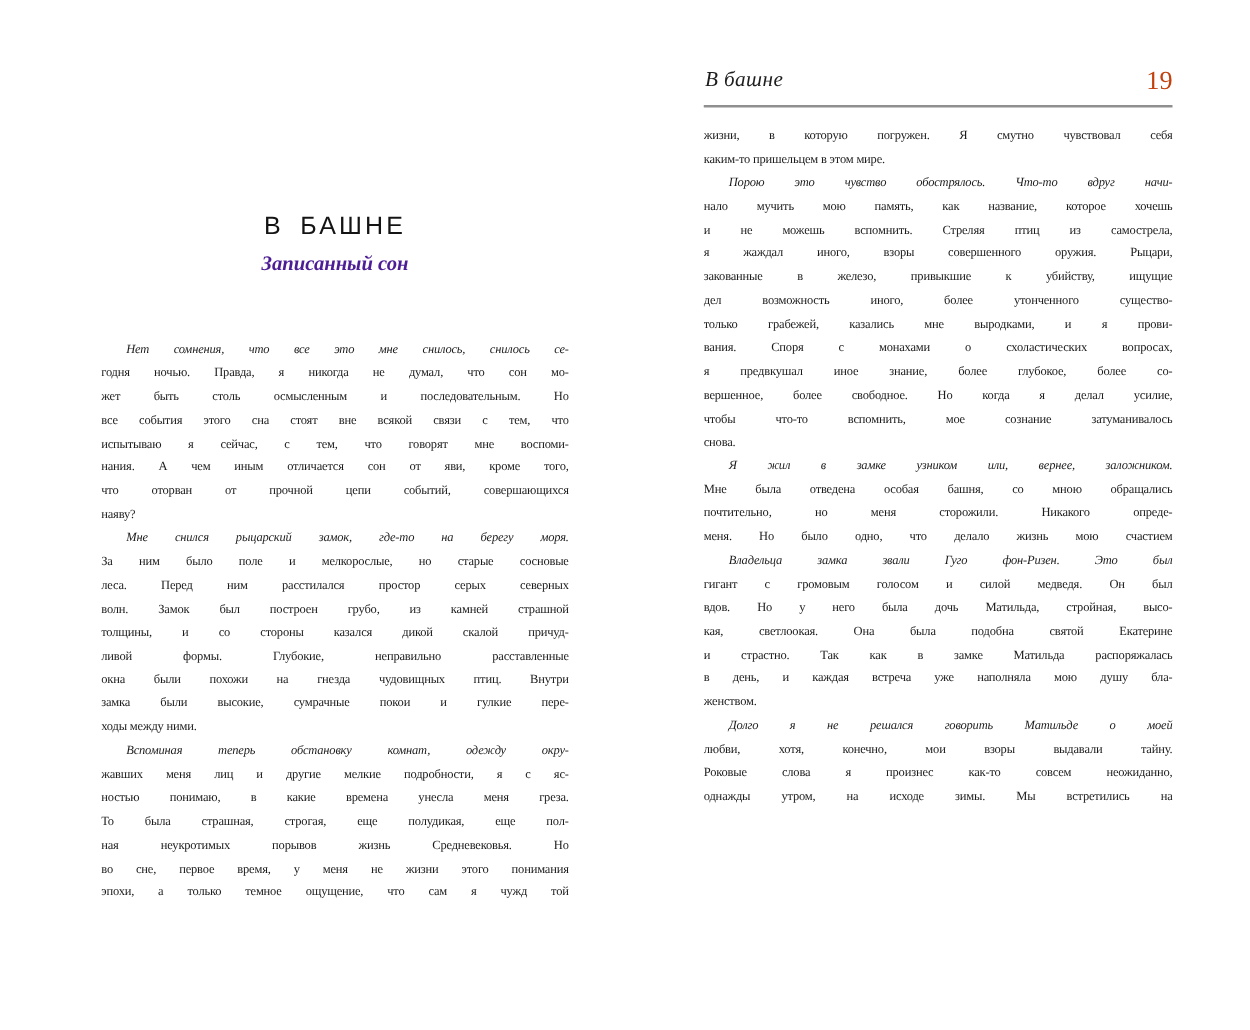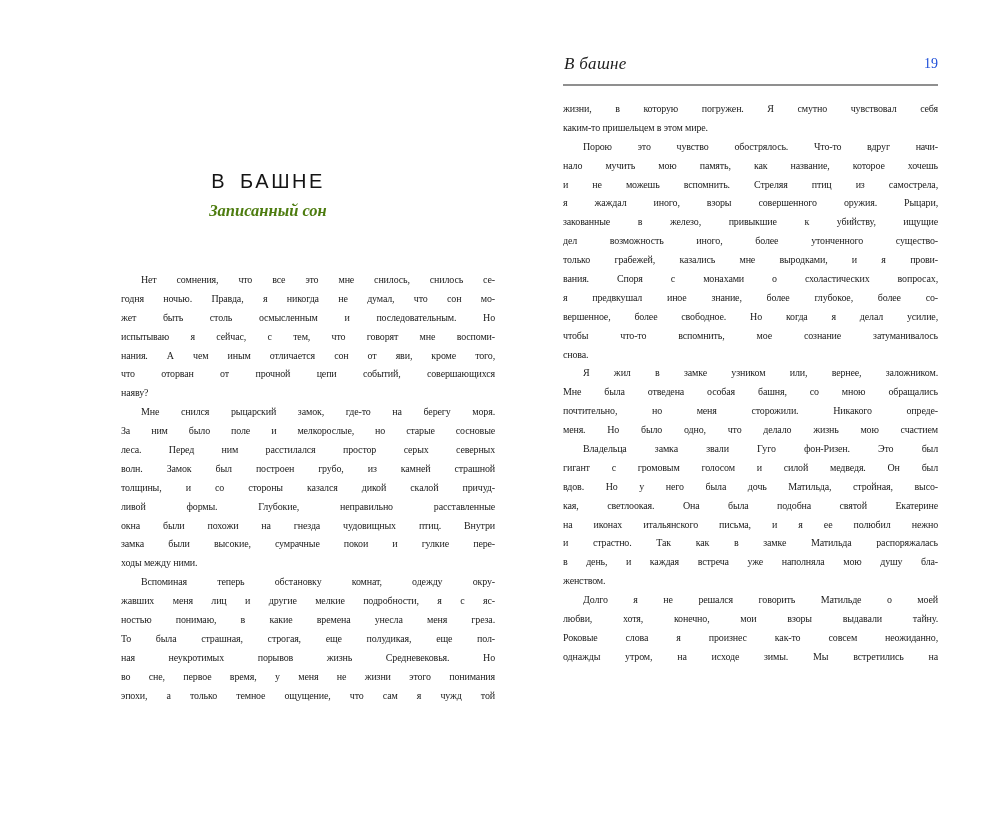--- a/index.html
+++ b/index.html
@@ -41,23 +41,23 @@
     font-style: italic;
     font-size: 17px;
     line-height: 20px;
     color: #1e1e1e;
     letter-spacing: 0.3px;
   }
   .page-number {
     position: absolute;
     top: 54px;
     right: 0;
-    font-size: 14px;
+    font-size: 21px;
     line-height: 20px;
-    color: #1d4ed8;
+    color: #c2410c;
   }
   .header-rule {
     position: absolute;
     top: 84px;
     left: 0;
     width: 100%;
     height: 2px;
     background: #8f8f8f;
   }
 
@@ -79,57 +79,58 @@
   .chapter-subtitle {
     position: absolute;
     top: 201px;
     left: 0;
     width: 100%;
     text-align: center;
     font-style: italic;
     font-weight: bold;
     font-size: 16.5px;
     line-height: 20px;
-    color: #4d7c0f;
+    color: #4c1d95;
   }
 
   
   .body {
     position: absolute;
     left: 0;
     width: 100%;
   }
-  .body-left  { top: 271px; margin-left: 40px; }
+  .body-left  { top: 271px; }
   .body-right { top: 100px; }
 
   .line {
     height: 18.9px;
     line-height: 18.9px;
     font-size: 10px;
     letter-spacing: -0.15px;
     text-align: justify;
     text-align-last: justify;
     overflow: hidden;
     white-space: normal;
   }
-  .line.indent { text-indent: 20px; }
+  .line.indent { text-indent: 20px; font-style: italic; }
   .line.last   { text-align-last: left; }
 </style>
 </head>
 <body>
 
 <div class="page" style="color: rgb(28, 28, 28); background: rgb(255, 255, 255);">
 
   <section class="page-left">
     <div class="chapter-title">В  БАШНЕ</div>
     <div class="chapter-subtitle">Записанный сон</div>
     <div class="body body-left" id="left-body">
         <div class="line indent">Нет сомнения, что все это мне снилось, снилось се-</div>
         <div class="line">годня ночью. Правда, я никогда не думал, что сон мо-</div>
         <div class="line">жет быть столь осмысленным и последовательным. Но</div>
+        <div class="line">все события этого сна стоят вне всякой связи с тем, что</div>
         <div class="line">испытываю я сейчас, с тем, что говорят мне воспоми-</div>
         <div class="line">нания. А чем иным отличается сон от яви, кроме того,</div>
         <div class="line">что оторван от прочной цепи событий, совершающихся</div>
         <div class="line last">наяву?</div>
         <div class="line indent">Мне снился рыцарский замок, где-то на берегу моря.</div>
         <div class="line">За ним было поле и мелкорослые, но старые сосновые</div>
         <div class="line">леса. Перед ним расстилался простор серых северных</div>
         <div class="line">волн. Замок был построен грубо, из камней страшной</div>
         <div class="line">толщины, и со стороны казался дикой скалой причуд-</div>
         <div class="line">ливой формы. Глубокие, неправильно расставленные</div>
@@ -166,21 +167,20 @@
         <div class="line">чтобы что-то вспомнить, мое сознание затуманивалось</div>
         <div class="line last">снова.</div>
         <div class="line indent">Я жил в замке узником или, вернее, заложником.</div>
         <div class="line">Мне была отведена особая башня, со мною обращались</div>
         <div class="line">почтительно, но меня сторожили. Никакого опреде-</div>
         <div class="line">меня. Но было одно, что делало жизнь мою счастием</div>
         <div class="line indent">Владельца замка звали Гуго фон-Ризен. Это был</div>
         <div class="line">гигант с громовым голосом и силой медведя. Он был</div>
         <div class="line">вдов. Но у него была дочь Матильда, стройная, высо-</div>
         <div class="line">кая, светлоокая. Она была подобна святой Екатерине</div>
-        <div class="line">на иконах итальянского письма, и я ее полюбил нежно</div>
         <div class="line">и страстно. Так как в замке Матильда распоряжалась</div>
         <div class="line">в день, и каждая встреча уже наполняла мою душу бла-</div>
         <div class="line last">женством.</div>
         <div class="line indent">Долго я не решался говорить Матильде о моей</div>
         <div class="line">любви, хотя, конечно, мои взоры выдавали тайну.</div>
         <div class="line">Роковые слова я произнес как-то совсем неожиданно,</div>
         <div class="line">однажды утром, на исходе зимы. Мы встретились на</div>
       </div>
   </section>
 

